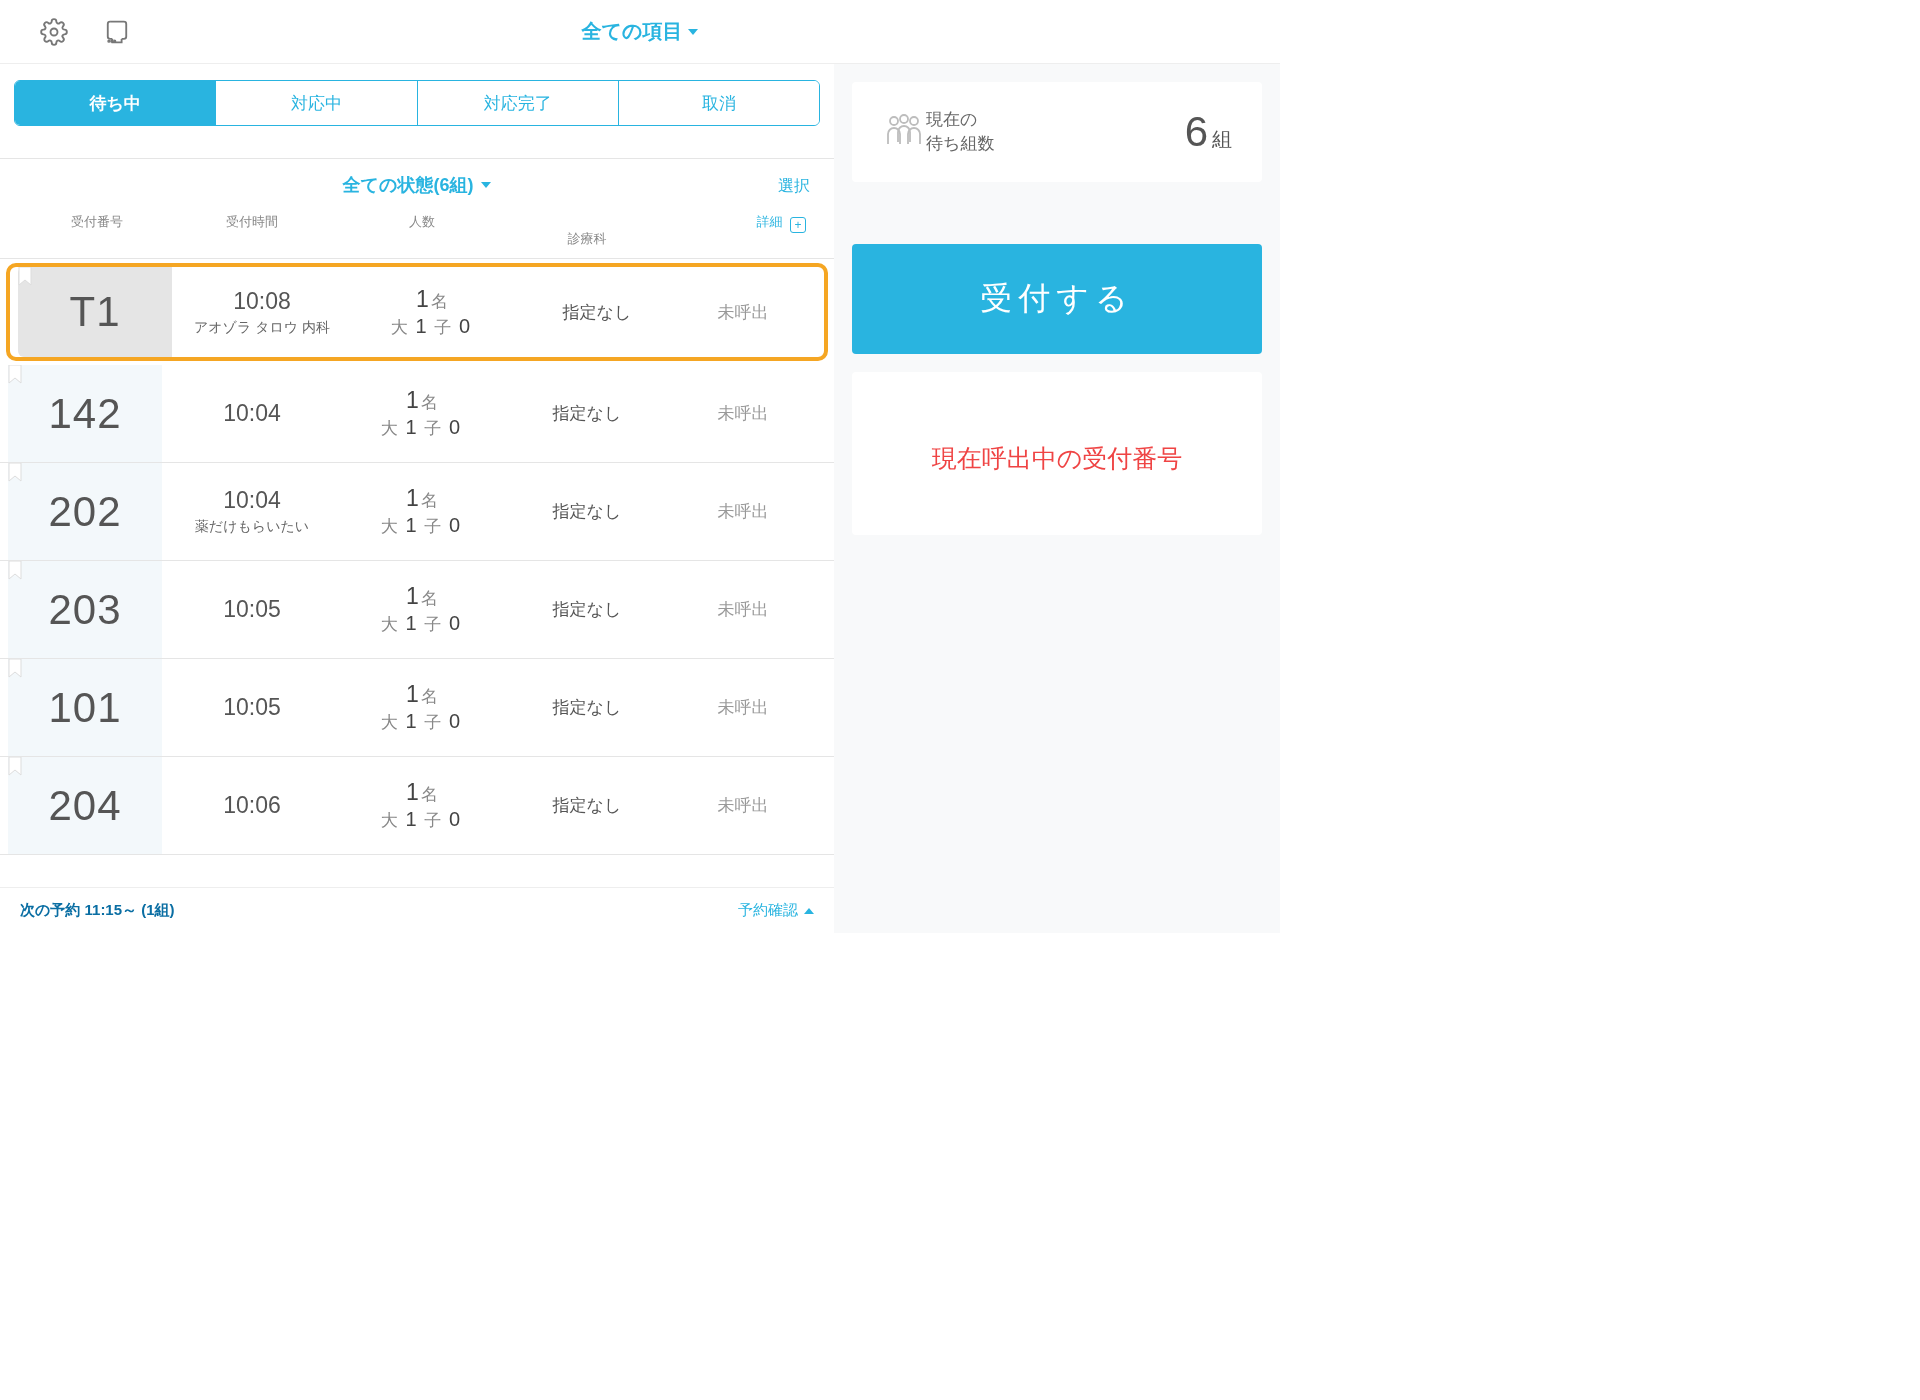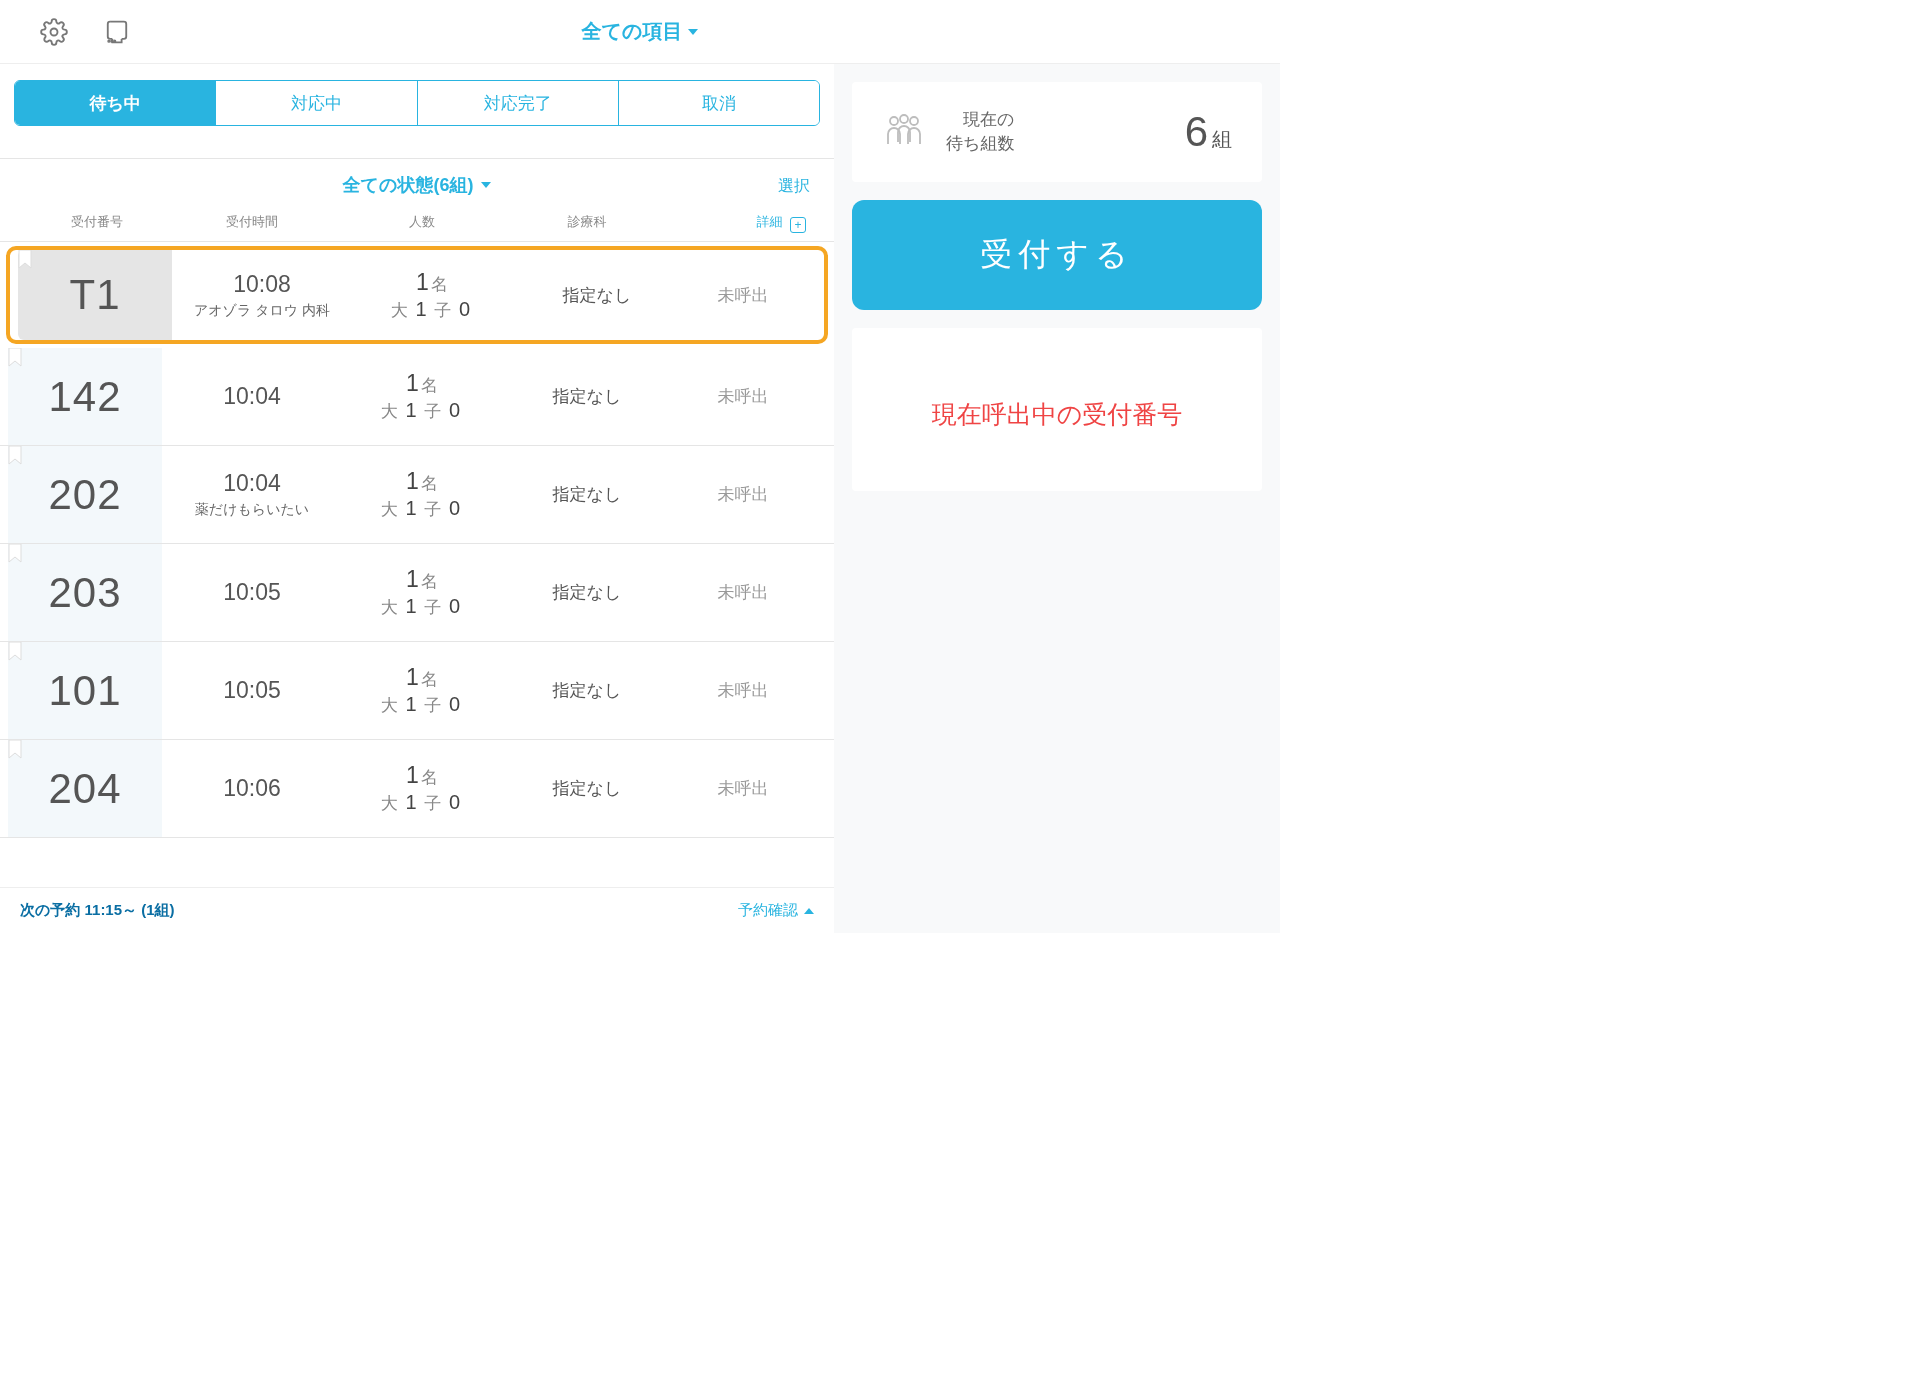--- a/index.html
+++ b/index.html
@@ -65,21 +65,21 @@
   .filter-title { color:#29b4e0; font-size:18px; font-weight:600; display:flex; align-items:center; gap:8px;}
   .select-link { position:absolute; right:24px; color:#29b4e0; font-size:16px; }
 
   .col-headers {
     display:flex; padding: 6px 16px 10px 32px; font-size:13px; color:#888;
     border-bottom:1px solid #e5e5e5;
   }
   .col-num{width:130px; text-align:center;}
   .col-time{width:180px; text-align:center;}
   .col-people{width:160px; text-align:center;}
-  .col-dept{width:170px; text-align:center;}
+  .col-dept{width:170px; text-align:center;margin-top:17px;}
   .col-detail{flex:1; text-align:right; padding-right:12px; color:#29b4e0;}
   .plus-box{
     display:inline-flex; width:16px;height:16px;border:1.5px solid #29b4e0;border-radius:3px;
     align-items:center;justify-content:center;font-size:12px;line-height:1;color:#29b4e0;margin-left:4px;
     position:relative; top:3px;
   }
 
   .rows { flex:1; overflow:auto; }
   .row {
     display:flex; align-items:center; height:98px; border-bottom:1px solid #e5e5e5;
@@ -112,29 +112,29 @@
     height:46px; padding:0 20px; display:flex; align-items:center; justify-content:space-between;
     border-top:1px solid #eee;
   }
   .footer-bar .left-link{ color:#0a6ea3; font-size:15px; font-weight:600;}
   .footer-bar .right-link{ color:#29b4e0; font-size:15px; display:flex; align-items:center; gap:6px;}
 
   .card {
     background:#fff; border-radius:4px; padding:26px 30px;
   }
   .waiting-card { display:flex; align-items:center; justify-content:space-between; }
-  .waiting-left { display:flex; align-items:center; gap:20px;text-align:right;}
+  .waiting-left { display:flex; align-items:center; gap:0;}
   .waiting-text { font-size:17px; color:#666; line-height:1.4;}
   .waiting-count { font-size:20px; color:#555;}
   .waiting-count .big{ font-size:42px; font-weight:400; color:#555; margin-right:4px;}
 
   .accept-btn {
     background:#29b4e0; color:#fff; font-size:32px; height:110px;
-    display:flex; align-items:center; justify-content:center; border-radius:12px;
-    cursor:pointer; letter-spacing:6px;
+    display:flex; align-items:center; justify-content:center; border-radius:4px;
+    cursor:pointer; letter-spacing:6px;margin-top:44px;
   }
 
   .calling-card { text-align:center; padding:30px 20px 60px; }
   .calling-title { font-size:25px; color:#ef4444;margin-top:40px; }
 
   svg { display:block; }
 </style>
 </head>
 <body>
 

